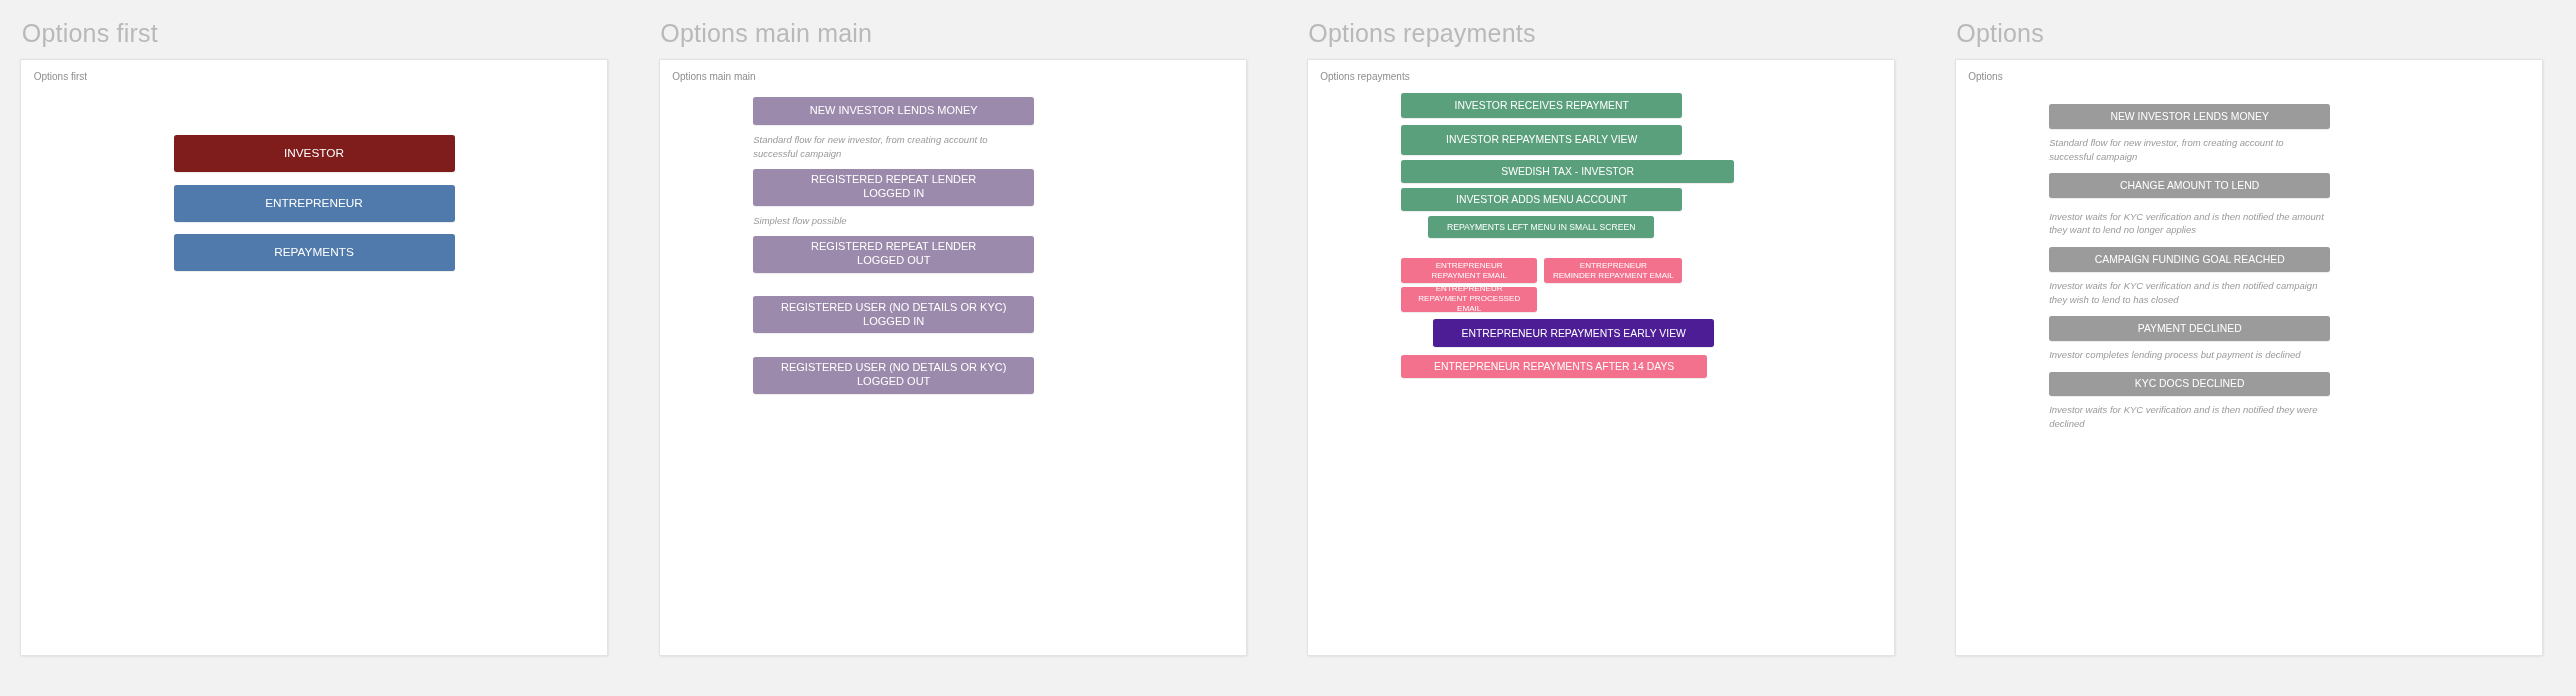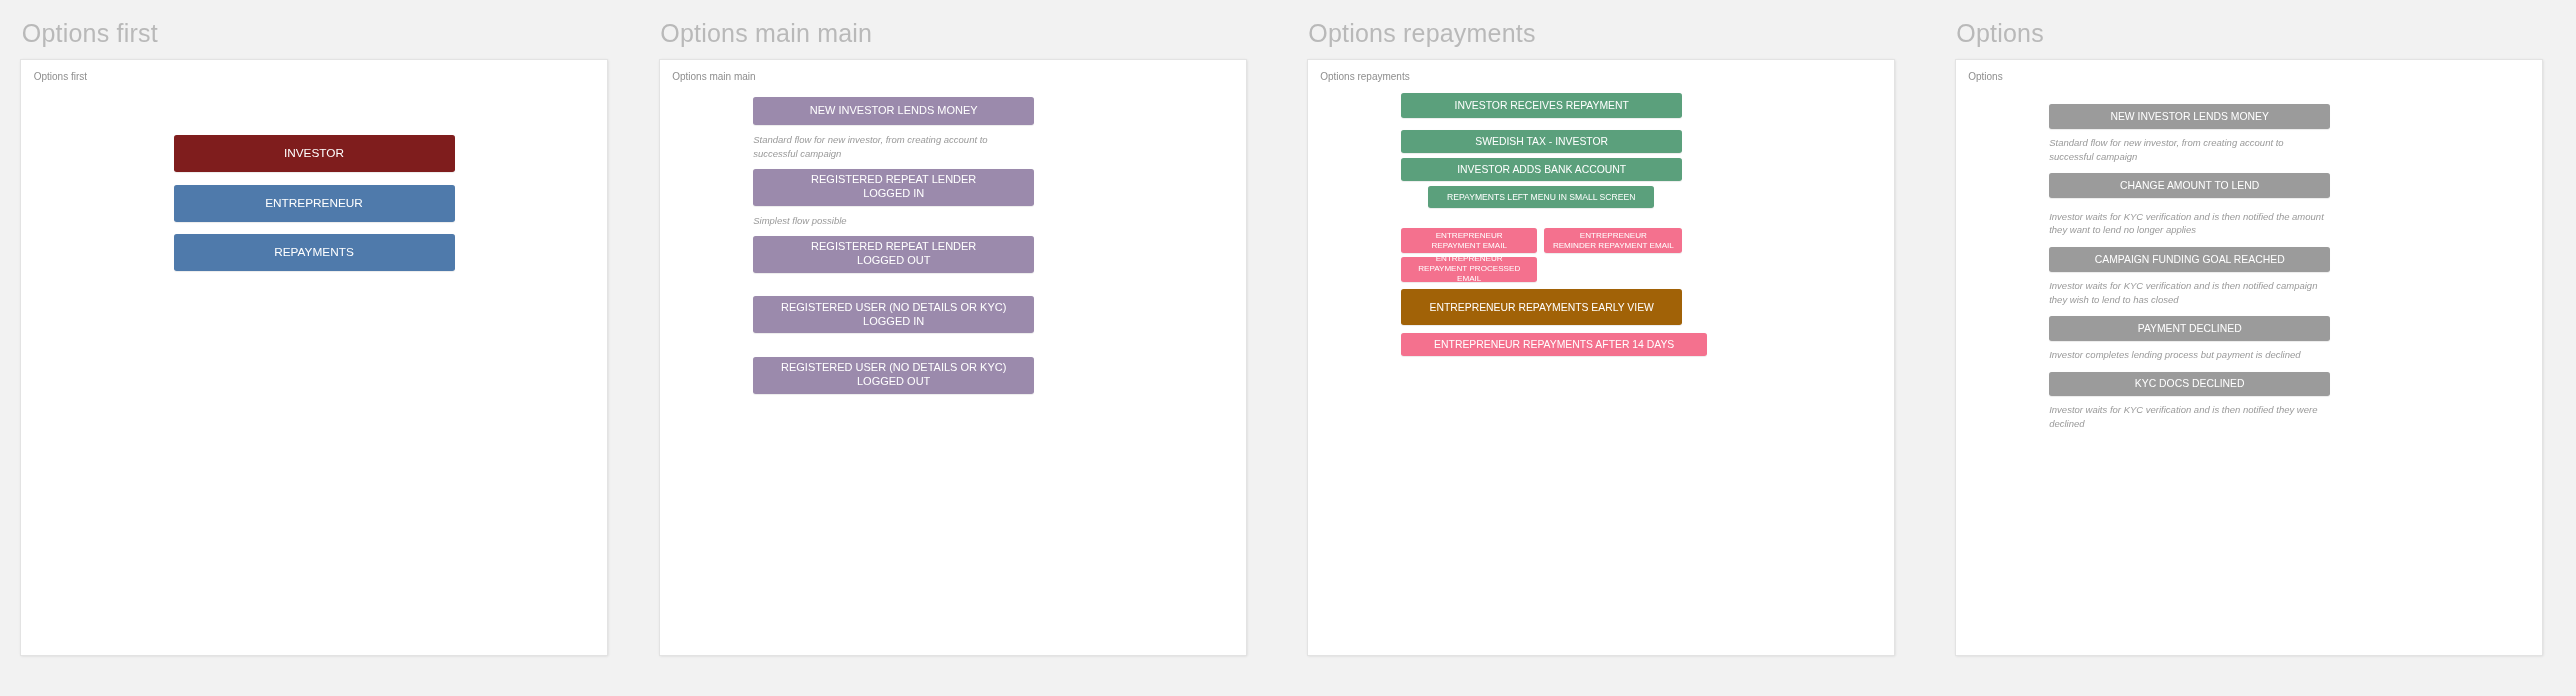--- a/index.html
+++ b/index.html
@@ -133,38 +133,39 @@
   </div>
 
   <div class="panel" style="width:648px; padding-left:14.5px; padding-right:16.3px;">
     <div class="panel-title">Options repayments</div>
     <div class="card" style="width:588px;">
       <div class="card-label">Options repayments</div>
       <div class="card-body" style="padding-left:81px; align-items:flex-start;">
         <div class="spacer" style="height:5.4px;"></div>
         <div class="btn" style="background:#5ba07c; width:281px; height:24.4px; font-size:10.4px;">INVESTOR RECEIVES REPAYMENT</div>
         <div class="spacer" style="height:7.2px;"></div>
+        <div class="btn" style="background:#5ba07c; width:281px; height:30px; font-size:10.4px;">INVESTOR REPAYMENTS EARLY VIEW</div>
         <div class="spacer" style="height:5.4px;"></div>
-        <div class="btn" style="background:#5ba07c; width:281px; height:22.6px; font-size:10.4px;">SWEDISH TAX - INVESTOR</div>
+        <div class="btn" style="background:#5ba07c; width:333px; height:22.6px; font-size:10.4px;">SWEDISH TAX - INVESTOR</div>
         <div class="spacer" style="height:5.4px;"></div>
-        <div class="btn" style="background:#5ba07c; width:281px; height:22.6px; font-size:10.4px;">INVESTOR ADDS BANK ACCOUNT</div>
+        <div class="btn" style="background:#5ba07c; width:281px; height:22.6px; font-size:10.4px;">INVESTOR ADDS MENU ACCOUNT</div>
         <div class="spacer" style="height:5.4px;"></div>
         <div class="btn" style="background:#5ba07c; width:226px; height:22px; font-size:8.6px; margin-left:27px;">REPAYMENTS LEFT MENU IN SMALL SCREEN</div>
         <div class="spacer" style="height:20px;"></div>
         <div class="row-pair">
           <div class="btn" style="background:#f4718e; width:136px; height:25px; font-size:8.1px;">ENTREPRENEUR
 REPAYMENT EMAIL</div>
           <div class="btn" style="background:#f4718e; width:138px; height:25px; font-size:8.1px;">ENTREPRENEUR
 REMINDER REPAYMENT EMAIL</div>
         </div>
         <div class="spacer" style="height:3.6px;"></div>
         <div class="btn" style="background:#f4718e; width:136px; height:25px; font-size:8.1px;">ENTREPRENEUR
 REPAYMENT PROCESSED EMAIL</div>
         <div class="spacer" style="height:7.2px;"></div>
-        <div class="btn" style="background:#a16207; width:281px; height:36px; font-size:10.4px;">ENTREPRENEUR REPAYMENTS EARLY VIEW</div>
+        <div class="btn" style="background:#4c1d95; width:281px; height:28px; font-size:10.4px;margin-left:32px;">ENTREPRENEUR REPAYMENTS EARLY VIEW</div>
         <div class="spacer" style="height:8.1px;"></div>
         <div class="btn" style="background:#f4718e; width:306px; height:22.6px; font-size:10.4px;">ENTREPRENEUR REPAYMENTS AFTER 14 DAYS</div>
       </div>
     </div>
   </div>
 
   <div class="panel" style="width:635px; padding-left:14.5px; padding-right:12px;">
     <div class="panel-title">Options</div>
     <div class="card" style="width:588px;">
       <div class="card-label">Options</div>

